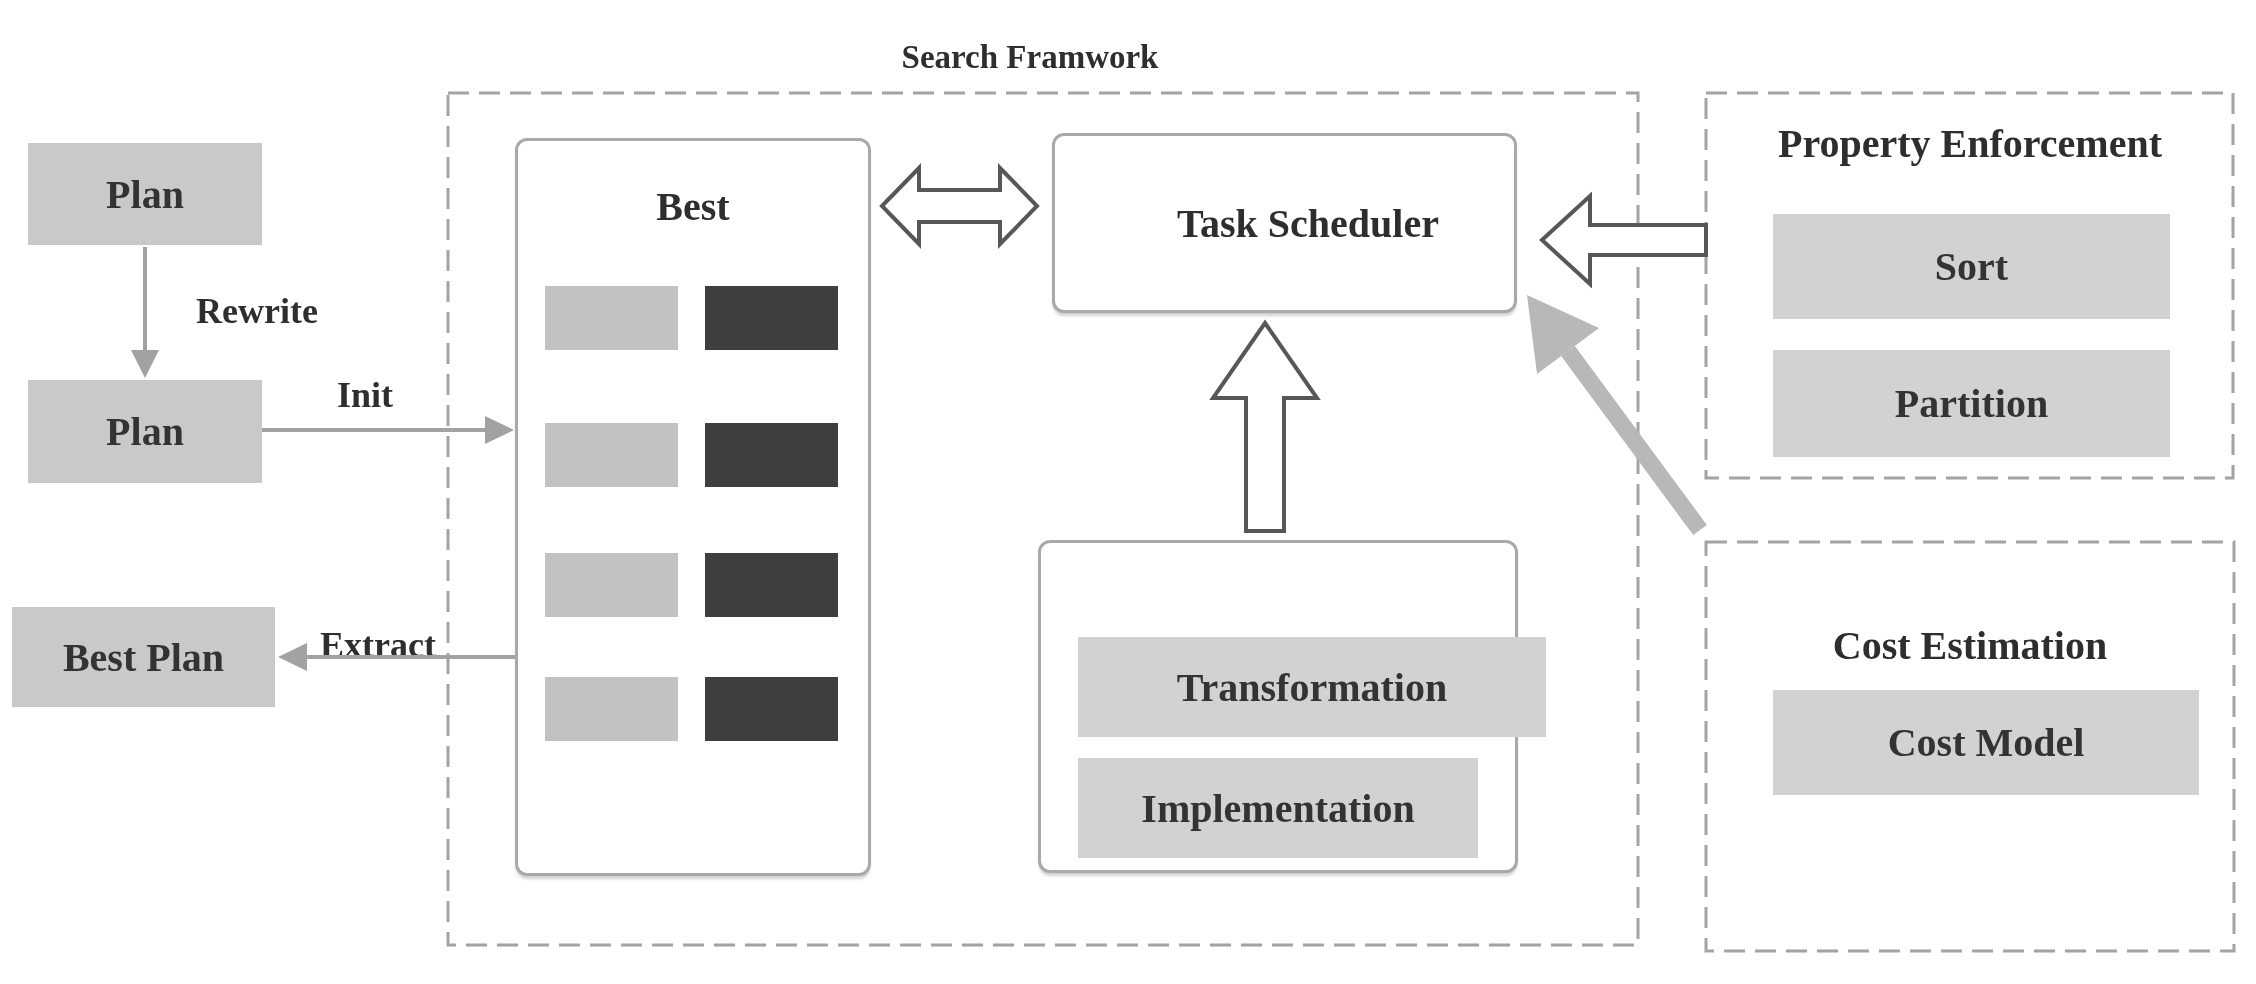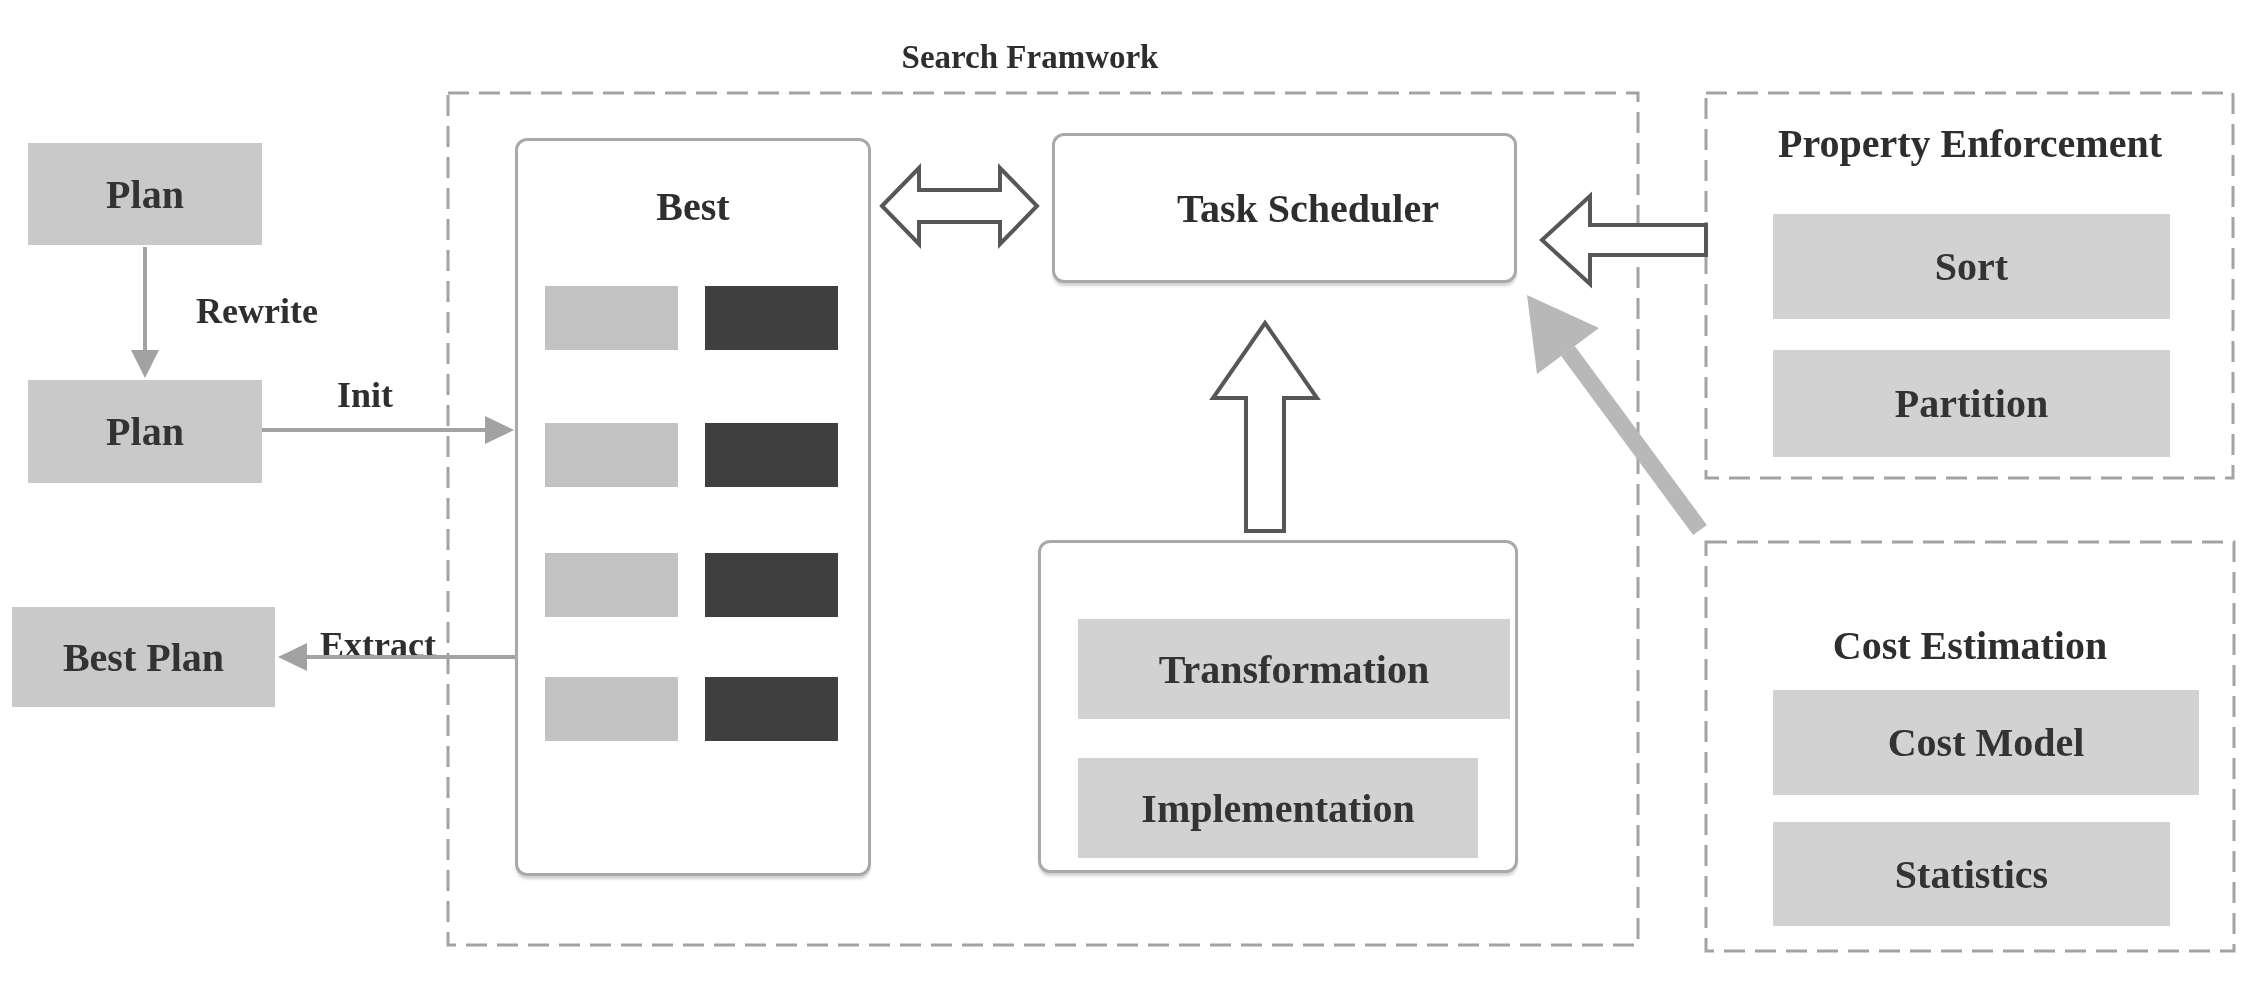--- a/index.html
+++ b/index.html
@@ -92,34 +92,33 @@
   <div class="memo-cell light" style="top: 145px;"></div>
       <div class="memo-cell dark" style="top: 145px;"></div>
       <div class="memo-cell light" style="top: 282px;"></div>
       <div class="memo-cell dark" style="top: 282px;"></div>
       <div class="memo-cell light" style="top: 412px;"></div>
       <div class="memo-cell dark" style="top: 412px;"></div>
       <div class="memo-cell light" style="top: 536px;"></div>
       <div class="memo-cell dark" style="top: 536px;"></div>
     </div>
 
-  <div class="panel ts-box" style="left:1052px;top:133px;width:465px;height:150px;font-weight:bold;font-size:40px;padding-left:47px;">Task Scheduler</div>
+  <div class="panel ts-box" style="left:1052px;top:133px;width:465px;height:180px;font-weight:bold;font-size:40px;padding-left:47px;">Task Scheduler</div>
 
   <div class="panel" style="left:1038px;top:540px;width:480px;height:333px;">
-    <div class="itembox" style="left:37px;top:76px;width:432px;height:100px;">Transformation</div>
+    <div class="itembox" style="left:37px;top:94px;width:468px;height:100px;">Transformation</div>
     <div class="itembox" style="left:37px;top:215px;width:400px;height:100px;">Implementation</div>
   </div>
 
   <div class="section-title" style="left:1970px;top:143px;">Property Enforcement</div>
   <div class="itembox" style="left:1773px;top:214px;width:397px;height:105px;">Sort</div>
   <div class="itembox" style="left:1773px;top:350px;width:397px;height:107px;">Partition</div>
 
   <div class="section-title" style="left:1970px;top:645px;">Cost Estimation</div>
   <div class="itembox" style="left:1773px;top:690px;width:426px;height:105px;">Cost Model</div>
-  <div class="itembox" style="left:1773px;top:822px;width:397px;height:104px;">Statistics</div>
 
   <svg class="overlay">
 
     <rect x="448" y="93" width="1190" height="852" fill="none" stroke="#a3a3a3" stroke-width="3" stroke-dasharray="21 10"></rect>
     <rect x="1706" y="93" width="527" height="385" fill="none" stroke="#a3a3a3" stroke-width="3" stroke-dasharray="21 10"></rect>
     <rect x="1706" y="542" width="528" height="409" fill="none" stroke="#a3a3a3" stroke-width="3" stroke-dasharray="21 10"></rect>
 
     <g>
       <line x1="145" y1="247" x2="145" y2="352" stroke="#a2a2a2" stroke-width="4"></line>
       <polygon points="145,378 131,350 159,350" fill="#a2a2a2"></polygon>

